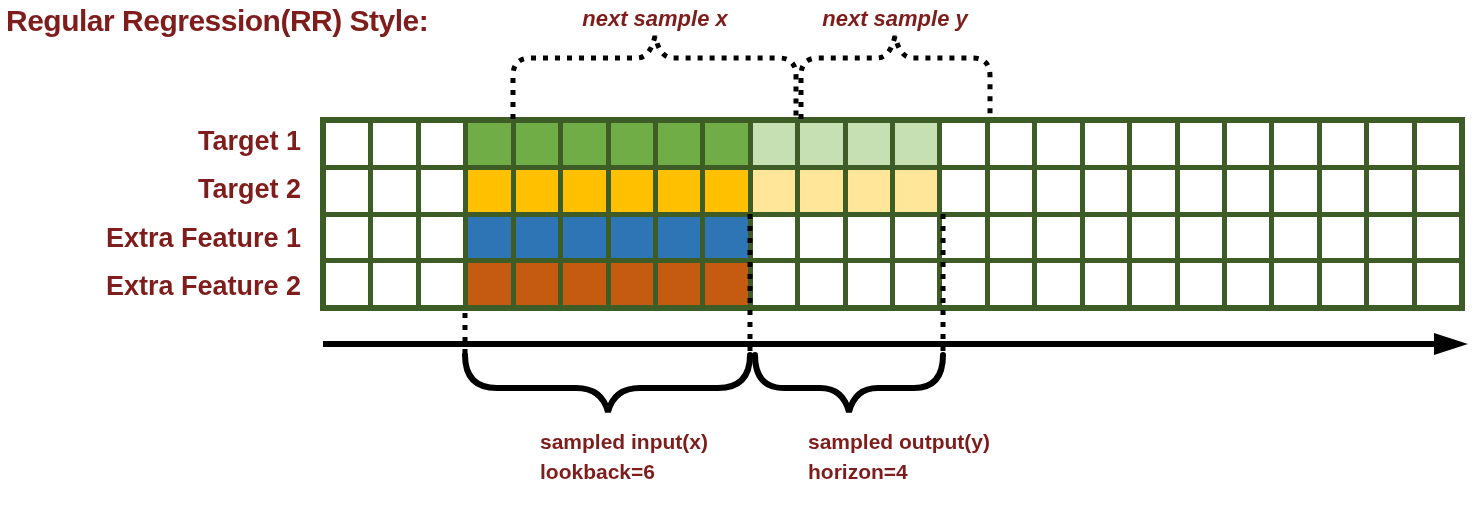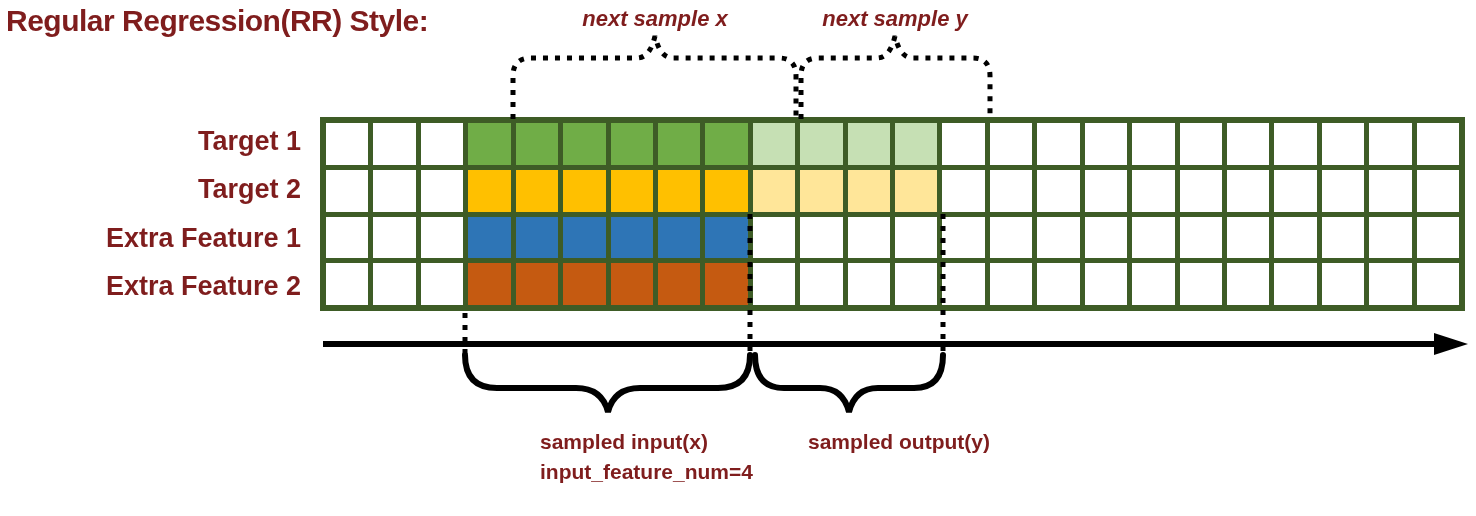--- a/index.html
+++ b/index.html
@@ -173,20 +173,21 @@
     <line x1="323" y1="344" x2="1440" y2="344" stroke="#000" stroke-width="6"></line>
     <polygon points="1468,344 1434,333 1434,355" fill="#000"></polygon>
 
     <path d="M465,355 Q465,388 497,388 L576,388 Q602,388 608,412 Q614,388 640,388 L718,388 Q750,388 750,355" fill="none" stroke="#000" stroke-width="6" stroke-linecap="round"></path>
 
     <path d="M755,355 Q755,388 784,388 L820,388 Q843,388 849,412 Q855,388 878,388 L914,388 Q943,388 943,355" fill="none" stroke="#000" stroke-width="6" stroke-linecap="round"></path>
   </svg>
 
   <div class="note input">
     <div>sampled input(x)</div>
-    <div>input_feature_num=4</div>
+    <div>lookback=6</div>
   </div>
 
   <div class="note output">
     <div>sampled output(y)</div>
+    <div>horizon=4</div>
   </div>
 
 </div>
 
 </body></html>

